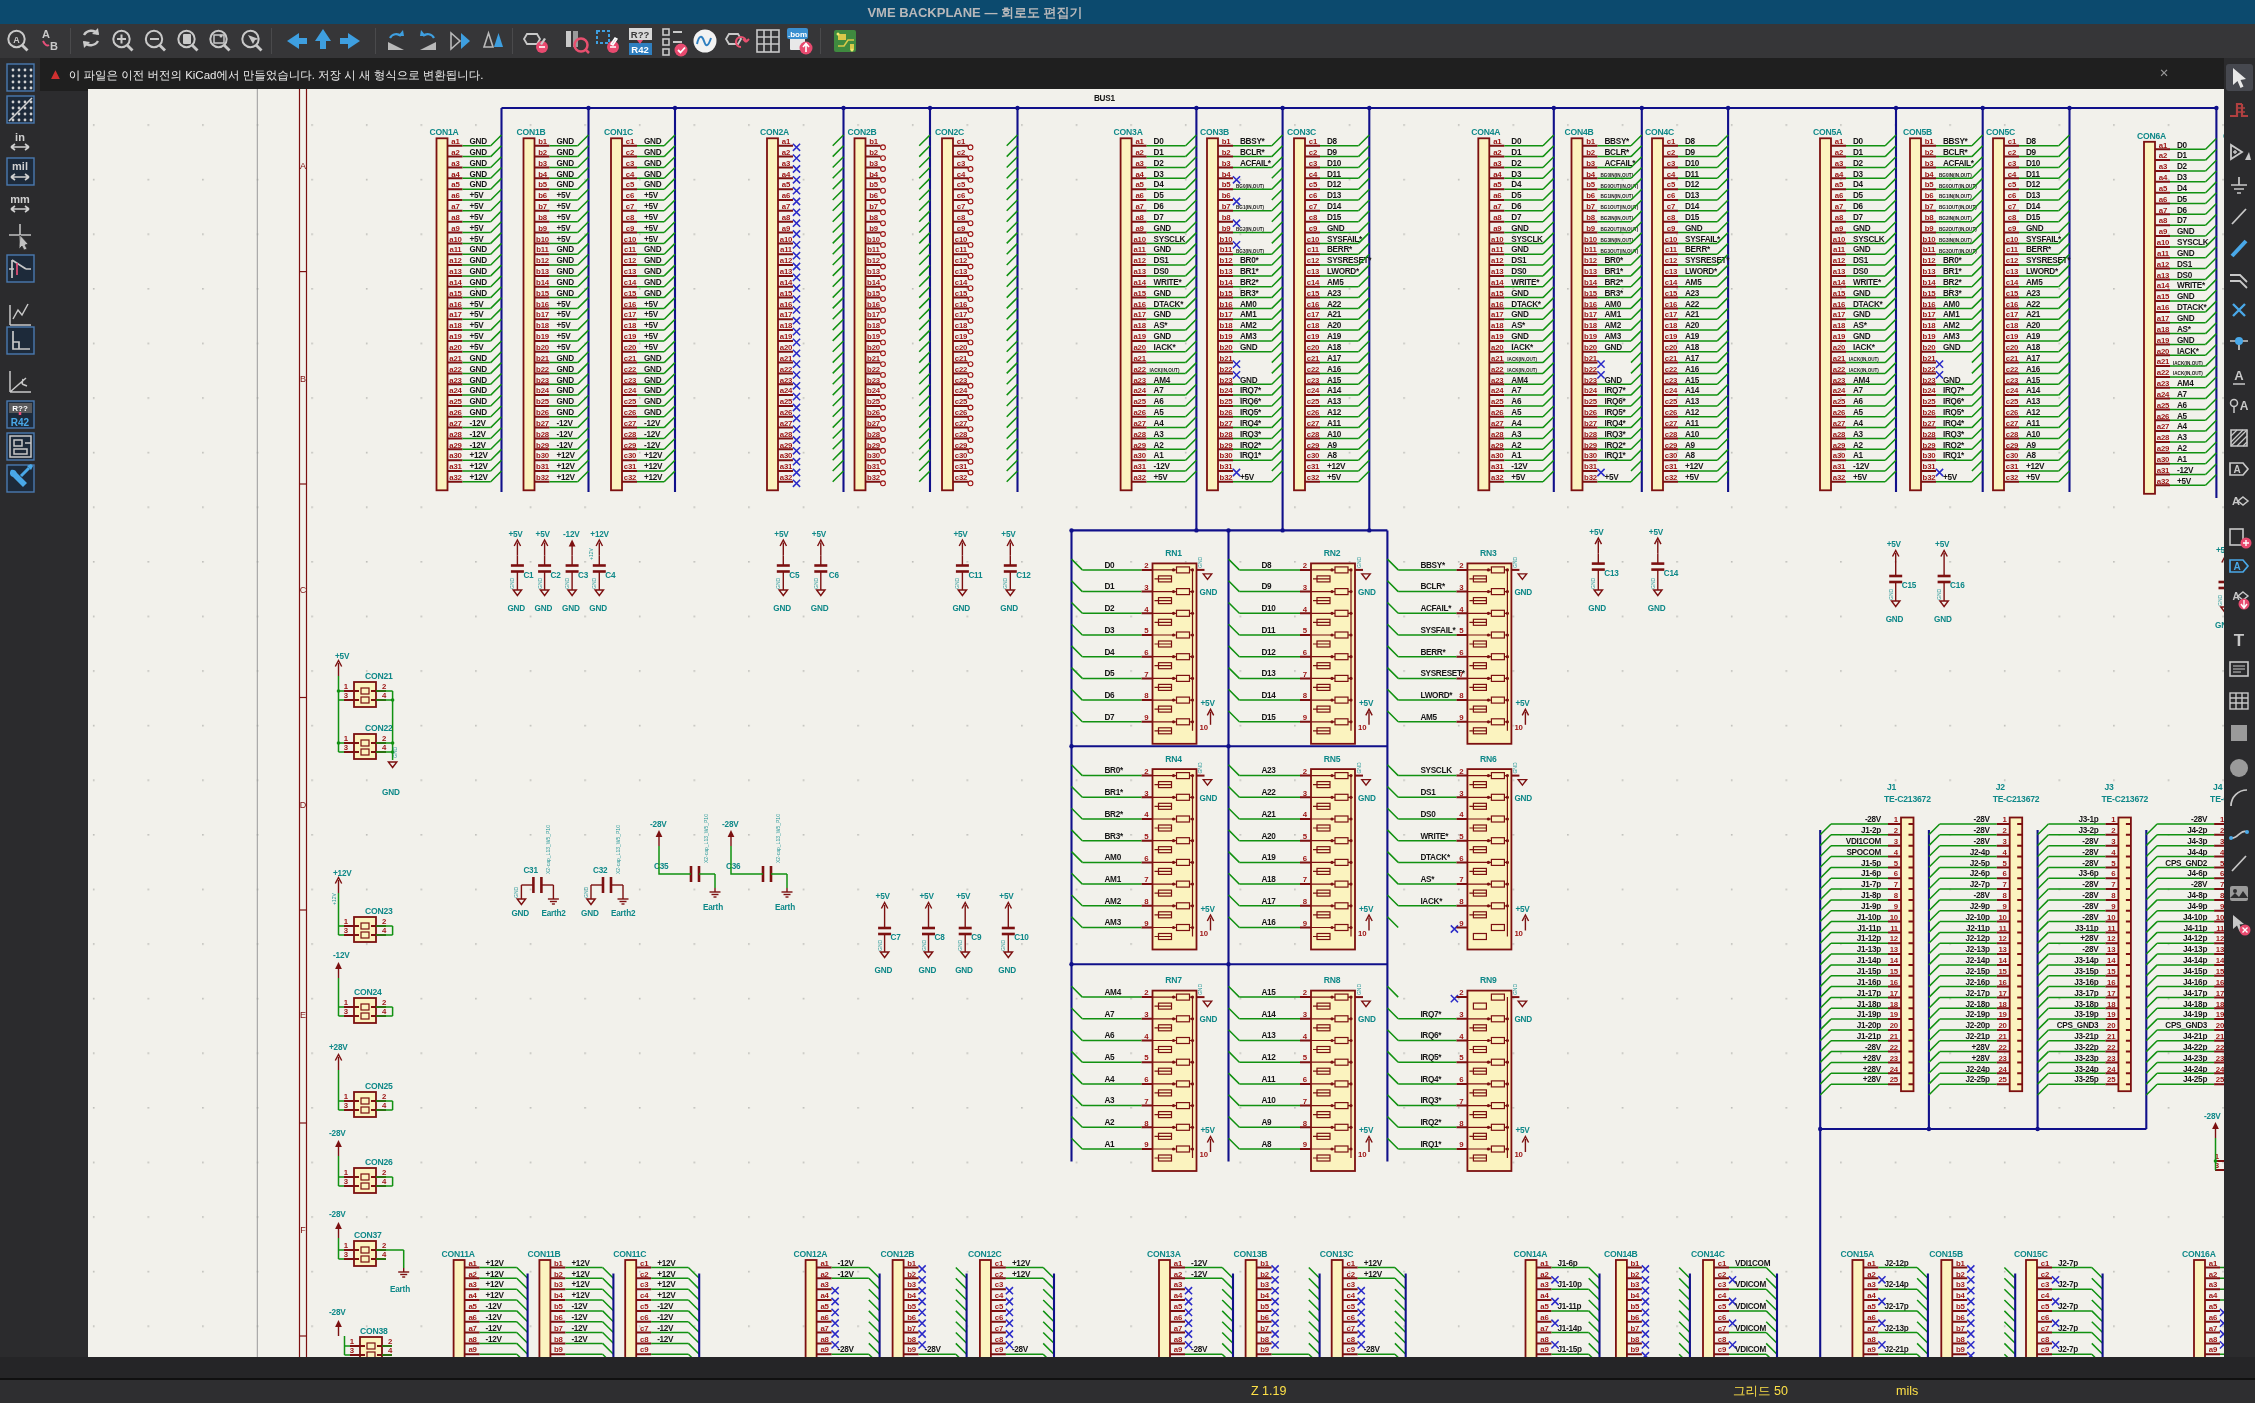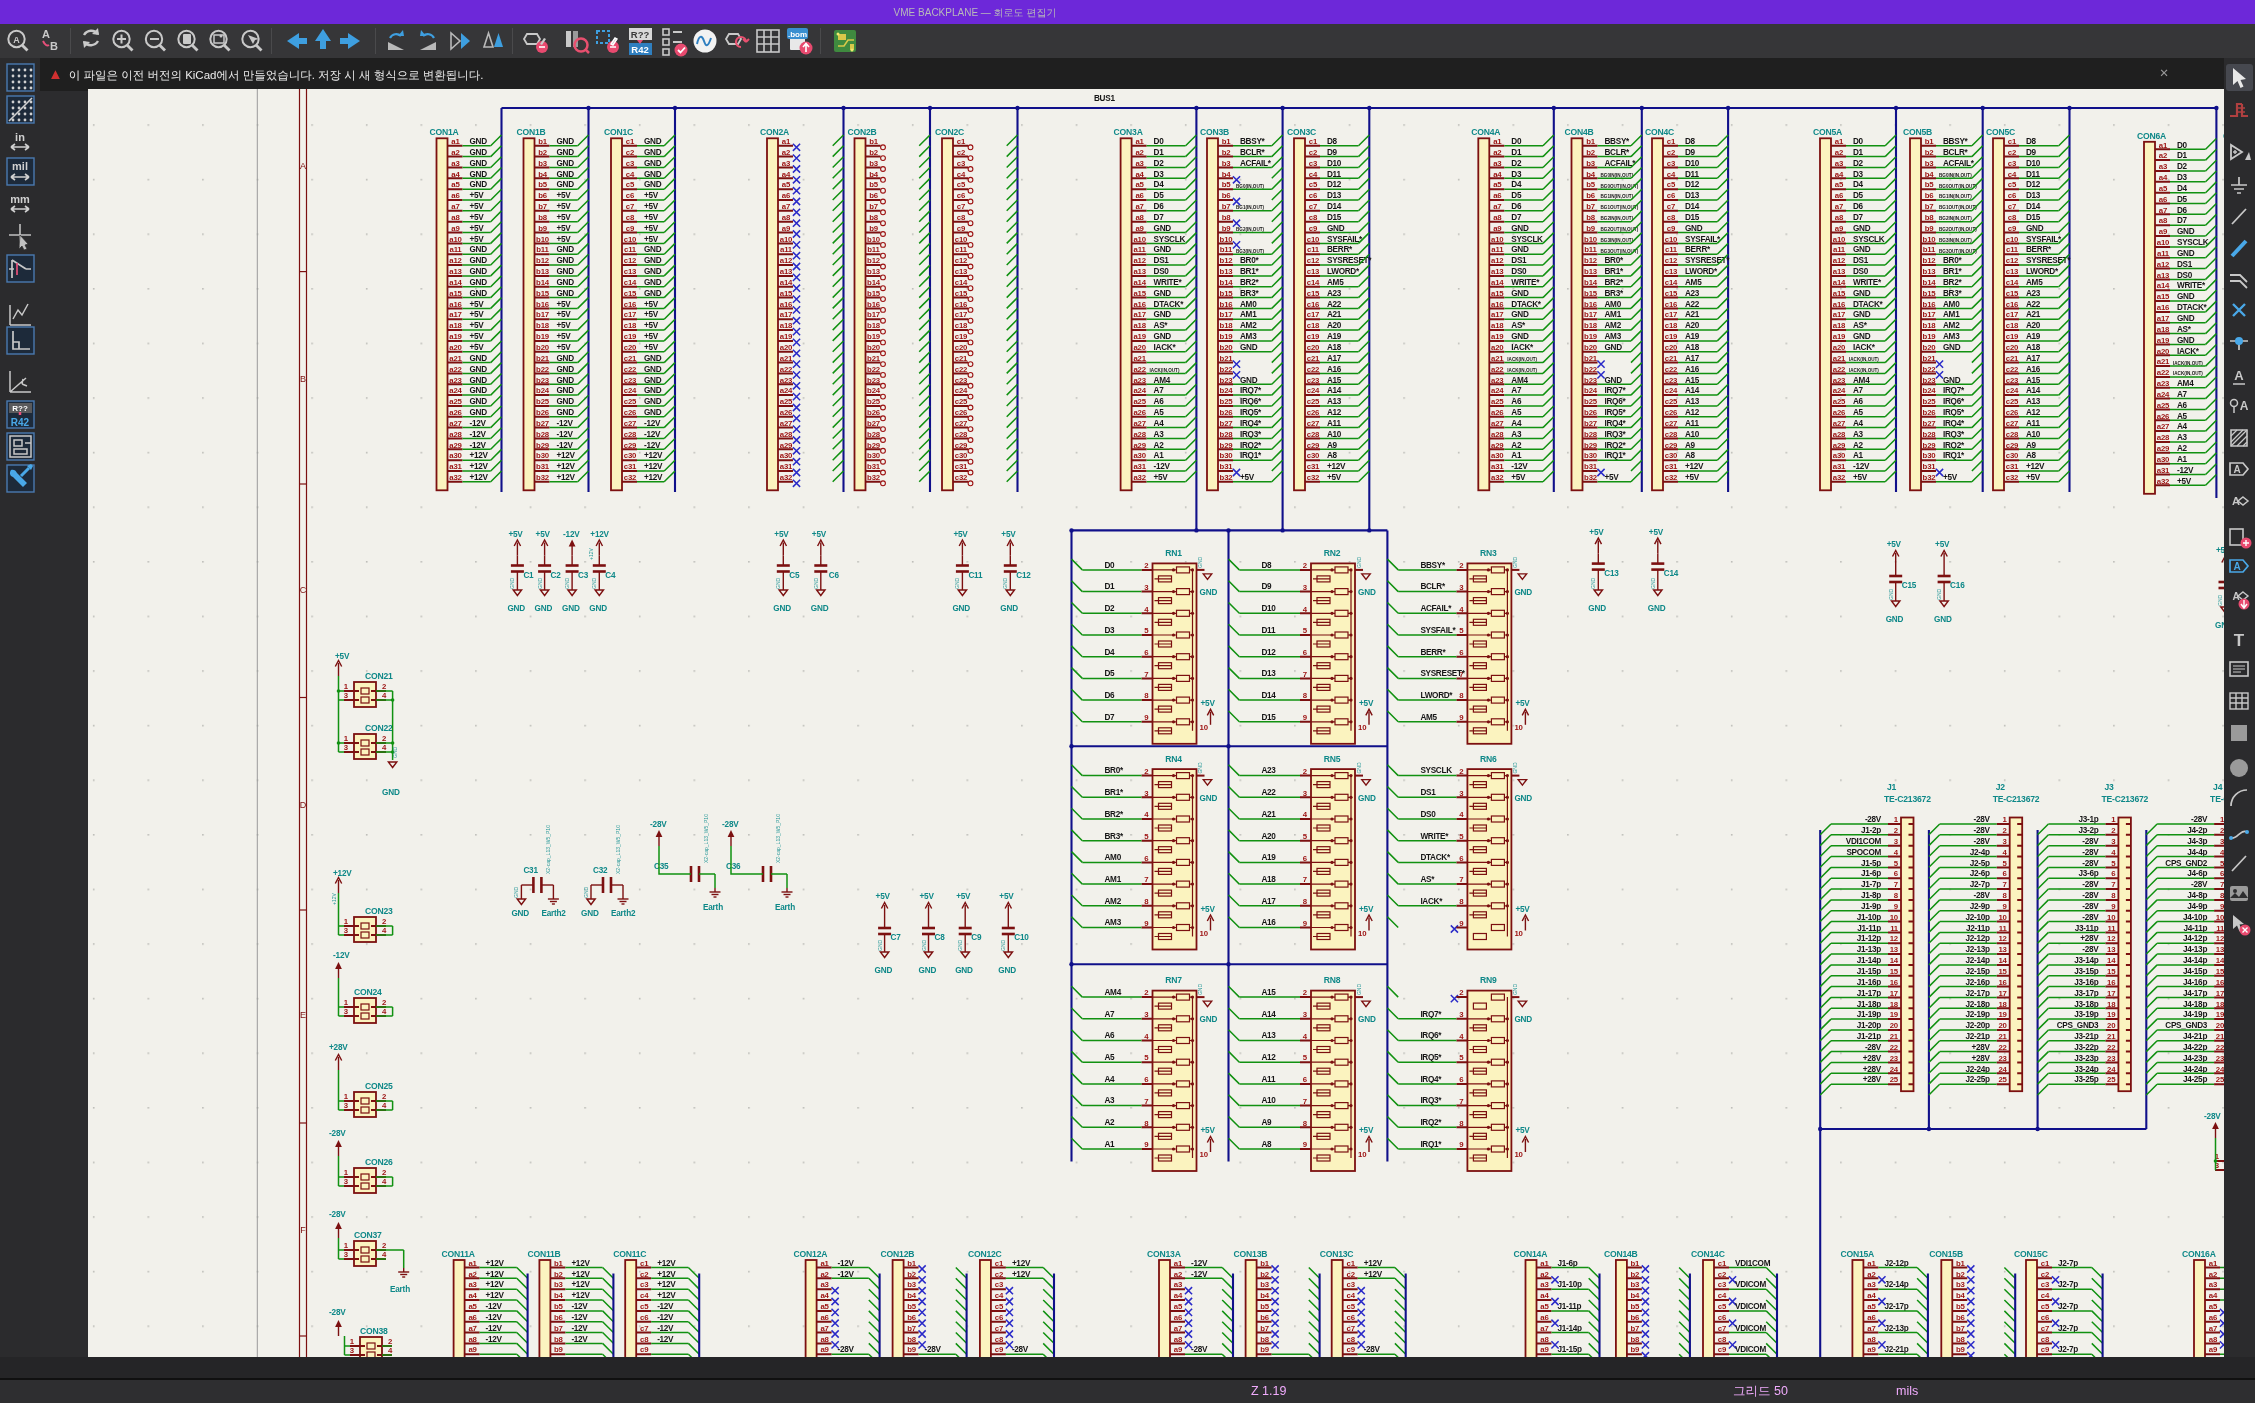--- a/index.html
+++ b/index.html
@@ -1,24 +1,24 @@
 <!DOCTYPE html>
 <html><head><meta charset="utf-8">
 <style>
 html,body{margin:0;padding:0;background:#2c2c2e;font-family:"Liberation Sans",sans-serif;}
 #wrap{position:relative;width:2255px;height:1403px;overflow:hidden;}
 .bar{position:absolute;left:0;width:2255px;}
-#title{top:0;height:24px;background:#6d28d9;color:#b8b8ba;font-size:10px;font-weight:normal;text-align:center;line-height:25px;}
+#title{top:0;height:24px;background:#0c4a6e;color:#b8b8ba;font-size:13px;font-weight:bold;text-align:center;line-height:25px;}
 #tbar{top:24px;height:34px;background:#363638;}
 #lbar{position:absolute;left:0;top:58px;width:40px;height:1299px;background:#2b2b2d;}
 #rbar{position:absolute;left:2224px;top:58px;width:31px;height:1299px;background:#2b2b2d;}
 #warn{position:absolute;left:40px;top:58px;width:2184px;height:33px;background:#1f1f1f;color:#ececec;font-size:11.5px;line-height:31px;}
 #canvas{position:absolute;left:40px;top:89px;width:2184px;height:1268px;background:#f2f1eb;margin-left:48px;}
 #sb1{top:1357px;height:21px;background:#252527;}
-#sb2{top:1380px;height:23px;background:#2e2e30;color:#f0abfc;font-size:12.5px;line-height:23px;}
+#sb2{top:1380px;height:23px;background:#2e2e30;color:#fde047;font-size:12.5px;line-height:23px;}
 #sbsep{top:1378px;height:2px;background:#101010;}
 svg text{font-family:"Liberation Sans",sans-serif;}
 .tt{font-size:8.6px;font-weight:bold;letter-spacing:-0.2px;fill:#0e8888;}
 .tl{font-size:8.2px;font-weight:bold;letter-spacing:-0.2px;fill:#0e8888;}
 .tv{font-size:5px;fill:#2a9a9a;}
 .pr{font-size:7.8px;font-weight:bold;letter-spacing:-0.2px;fill:#9c1010;}
 .kl{font-size:8.2px;font-weight:bold;letter-spacing:-0.3px;fill:#161616;}
 .ks{font-size:4.6px;font-weight:bold;fill:#161616;}
 .fr{font-size:9px;fill:#7c1010;}
 .body{fill:#fbf3bf;stroke:#7c1010;stroke-width:1.8;}

